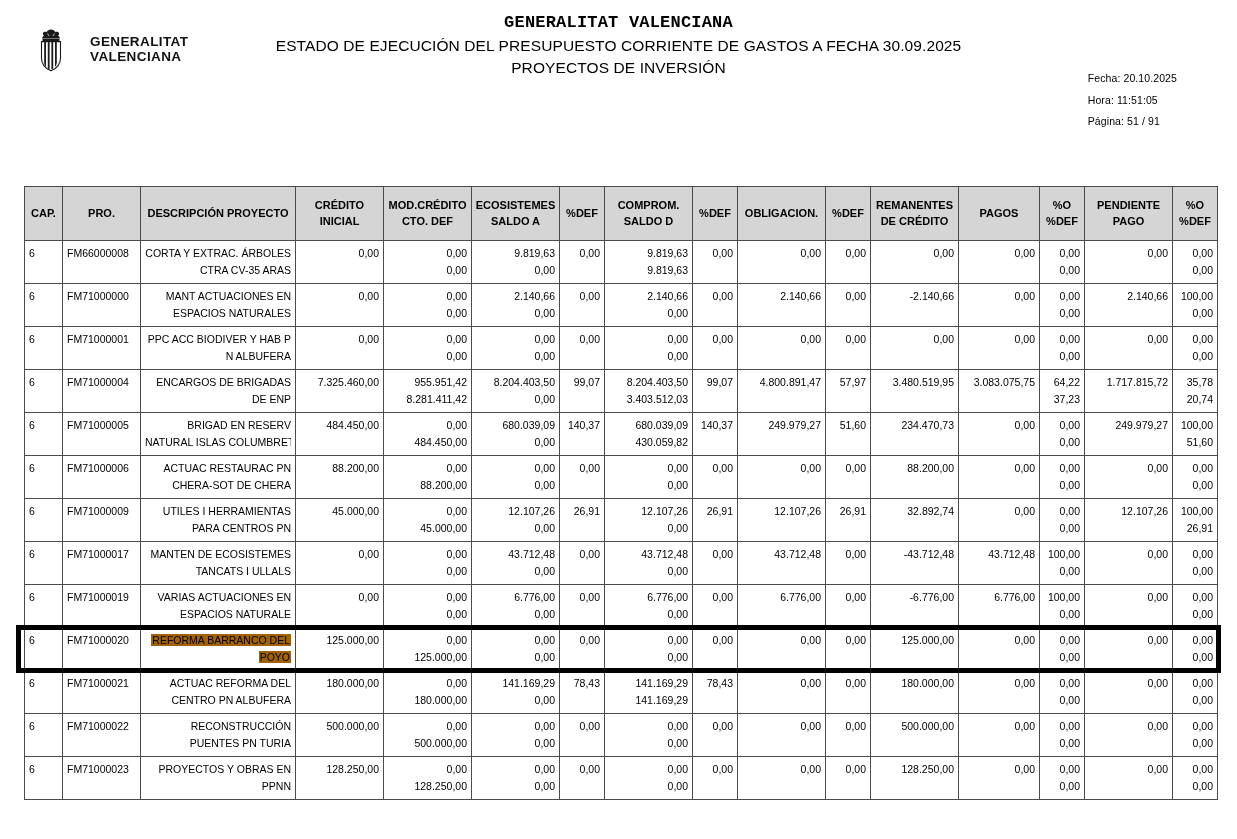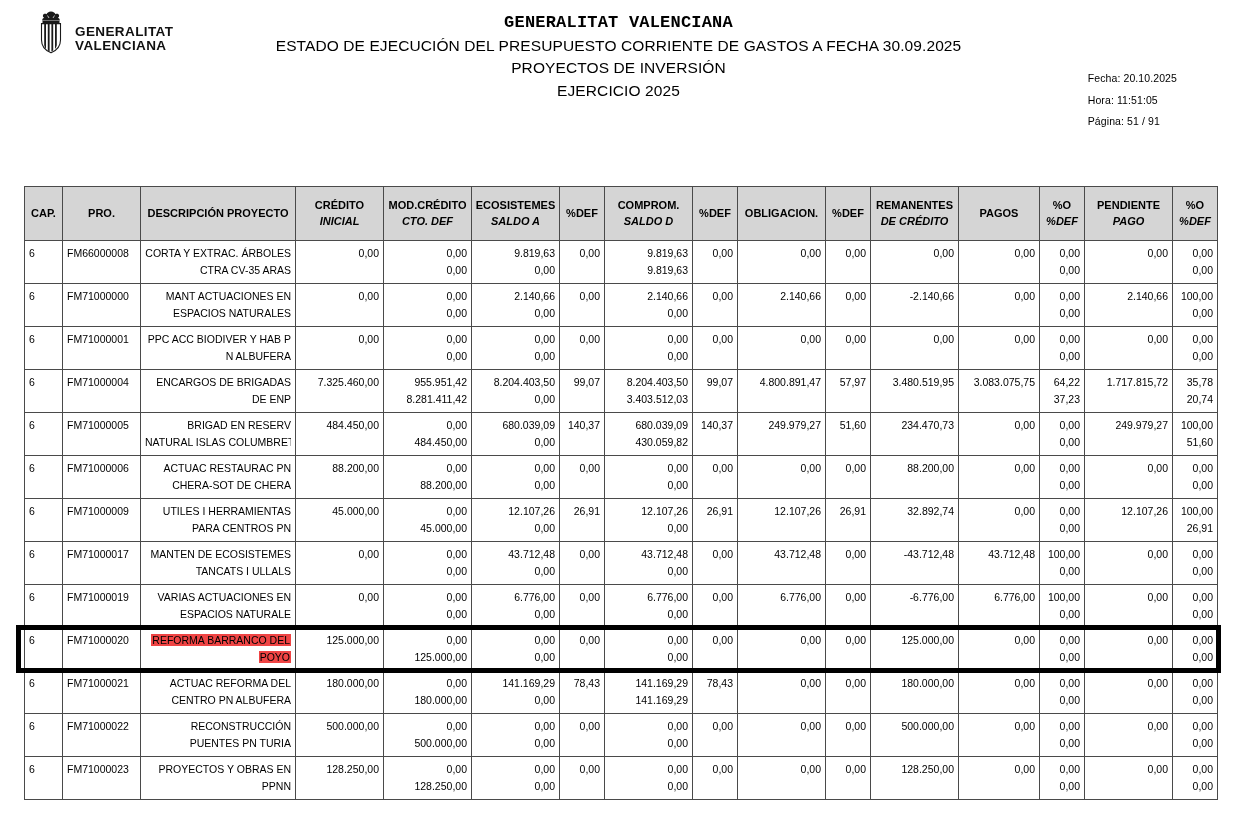--- a/index.html
+++ b/index.html
@@ -17,24 +17,24 @@
   }
 
   
   .page-header {
     position: relative;
     height: 150px;
   }
   .logo-block {
     position: absolute;
     left: 36px;
-    top: 10px;
+    top: 28px;
     display: flex;
-    align-items: flex-end;
-    gap: 9px;
+    align-items: center;
+    gap: 24px;
   }
   .logo-shield {
     width: 30px;
     height: 44px;
     flex: none;
   }
   .logo-text {
     font-size: 13.5px;
     font-weight: bold;
     letter-spacing: 0.4px;
@@ -97,21 +97,21 @@
   table.budget thead th {
     background: #d5d5d5;
     font-size: 11px;
     font-weight: bold;
     text-align: center;
     height: 45px;
     line-height: 1.45;
     padding: 4px 2px;
     vertical-align: middle;
   }
-  .hdr-l2 { display: block; font-style: italic; }
+  .hdr-l2 { display: block; }
 
   
   .cell {
     height: 42px;
     box-sizing: border-box;
     padding: 4px 4px 2px 4px;
     display: flex;
     flex-direction: column;
     justify-content: flex-start;
   }
@@ -126,21 +126,21 @@
   .center .l1, .center .l2 { text-align: left; }
 
   .c-cap   { width: 38px; }
   .c-pro   { width: 78px; }
   .c-desc  { width: 155px; }
   .c-money { width: 88px; }
   .c-pct   { width: 45px; }
   .c-pagos { width: 81px; }
   .c-pend  { width: 88px; }
   .hl {
-    background: #ef4444;
+    background: #a16207;
     padding: 0 1px;
   }
 
   
   .focus-box {
     position: absolute;
     left: 16px;
     top: 625px;
     width: 1205px;
     height: 48px;
@@ -173,21 +173,20 @@
     <div class="logo-text">
       <div>GENERALITAT</div>
       <div>VALENCIANA</div>
     </div>
   </div>
 
   <div class="title-block">
     <div class="title-main">GENERALITAT VALENCIANA</div>
     <div class="title-sub">ESTADO DE EJECUCIÓN DEL PRESUPUESTO CORRIENTE DE GASTOS A FECHA 30.09.2025</div>
     <div class="title-sub">PROYECTOS DE INVERSIÓN</div>
-    <div class="title-sub">EJERCICIO 2025</div>
   </div>
 
   <div class="meta-block">
     <div>Fecha: 20.10.2025</div>
     <div>Hora: 11:51:05</div>
     <div>Página: 51  / 91</div>
   </div>
 
 </div>
 

